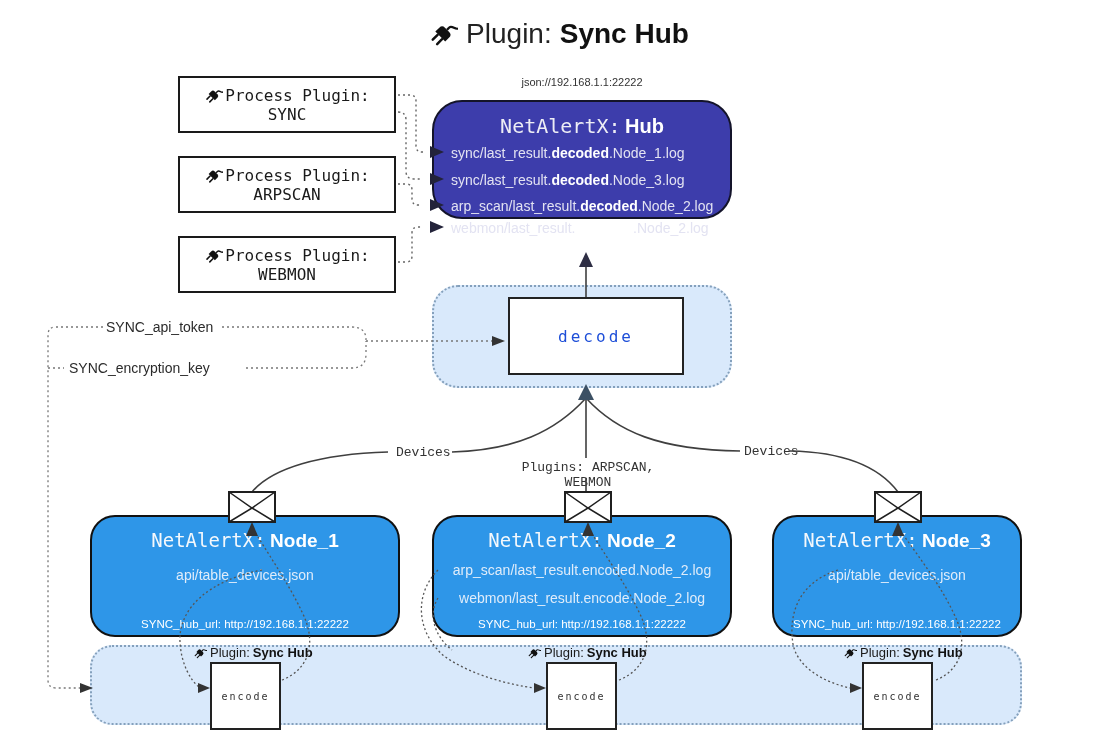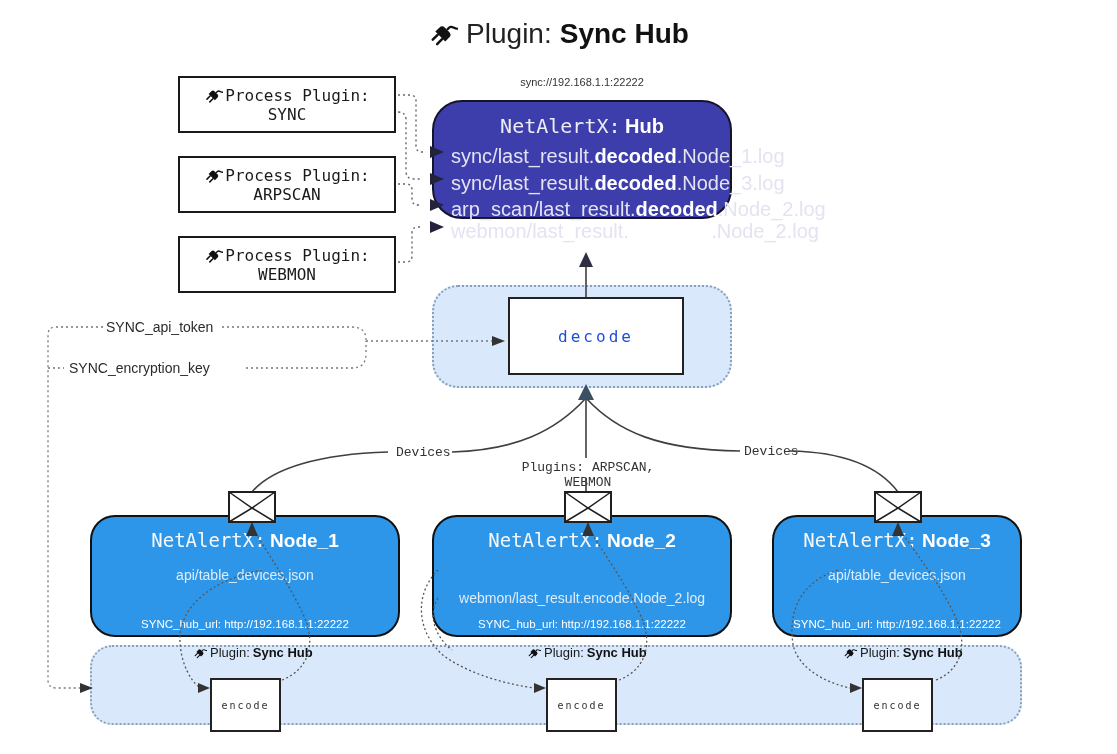--- a/index.html
+++ b/index.html
@@ -21,21 +21,21 @@
   .pbox .mono{letter-spacing:0px;}
 
   
   .hub{position:absolute;left:432px;top:100px;width:300px;height:119px;background:#3D3DAB;
        border:2px solid #14142a;border-radius:30px;box-sizing:border-box;}
   .hub-url{position:absolute;left:432px;top:76px;width:300px;text-align:center;
            font-size:11px;color:#333;}
   .hub-title{position:absolute;top:12px;left:0;width:100%;text-align:center;color:#fff;}
   .hub-title .pre{font-family:"DejaVu Sans Mono",monospace;font-size:20px;color:#ededf5;}
   .hub-title .nm{font-size:20px;font-weight:700;color:#fff;}
-  .hub-log{position:absolute;left:17px;height:18px;font-size:20px;color:#E3E3F2;white-space:nowrap;}
+  .hub-log{position:absolute;left:17px;height:18px;font-size:14px;color:#E3E3F2;white-space:nowrap;}
   .hub-log b{color:#fff;}
 
   
   .panel{position:absolute;background:#D9E9FB;border:2px dotted #84A0BC;box-sizing:border-box;}
   #decode-panel{left:432px;top:285px;width:300px;height:103px;border-radius:26px;}
   .whitebox{position:absolute;background:#fff;border:2px solid #222;box-sizing:border-box;
             display:flex;align-items:center;justify-content:center;}
   #decode-box{left:508px;top:297px;width:176px;height:78px;font-size:16px;letter-spacing:3px;color:#1d4ed8;}
 
   
@@ -58,21 +58,21 @@
   .node-title{position:absolute;top:12px;left:0;width:100%;text-align:center;white-space:nowrap;}
   .node-title .pre{font-family:"DejaVu Sans Mono",monospace;font-size:19px;color:#f4f8fc;}
   .node-title .nm{font-size:19px;font-weight:700;color:#fff;margin-top:8px;}
   .node-line{position:absolute;left:0;width:100%;text-align:center;font-size:14px;
              color:#DFECFA;white-space:nowrap;}
   .node-footer{position:absolute;bottom:5px;left:0;width:100%;text-align:center;
                font-size:11.5px;color:#fff;white-space:nowrap;}
 
   
   #encode-panel{left:90px;top:645px;width:932px;height:80px;border-radius:22px;}
-  .encode-box{top:678px;width:71px;height:54px;font-size:10px;letter-spacing:2px;color:#333;}
+  .encode-box{top:662px;width:71px;height:68px;font-size:10px;letter-spacing:2px;color:#333;}
   #encode1{left:210px;} #encode2{left:546px;} #encode3{left:862px;}
   .enc-label{position:absolute;top:644px;height:17px;display:flex;align-items:center;gap:3px;
              font-size:13px;white-space:nowrap;}
   .enc-label .p1{font-weight:400;color:#1a1a1a;}
   .enc-label .p2{font-weight:700;color:#111;}
   #enc-label1{left:193px;} #enc-label2{left:527px;} #enc-label3{left:843px;}
 
   .plug{flex:0 0 auto;}
   svg.overlay{position:absolute;left:0;top:0;z-index:10;pointer-events:none;}
 </style>
@@ -123,21 +123,21 @@
   <div class="pbox" style="top:236px">
     <div class="row1">
       <svg class="plug" width="19" height="19" viewBox="0 0 24 24">
           <use href="#plug-shape"></use>
         </svg>
       <span class="mono">Process Plugin:</span>
     </div>
     <span class="mono">WEBMON</span>
   </div>
 
-  <div class="hub-url">sync://192.168.1.1:22222</div>
+  <div class="hub-url">json://192.168.1.1:22222</div>
   <div class="hub">
     <div class="hub-title">
       <span class="pre">NetAlertX:</span>
       <span class="nm">Hub</span>
     </div>
     <div class="hub-log" style="top:43px"><span>sync/last_result.</span><b>decoded</b><span>.Node_1.log</span></div>
     <div class="hub-log" style="top:70px"><span>sync/last_result.</span><b>decoded</b><span>.Node_3.log</span></div>
     <div class="hub-log" style="top:96px"><span>arp_scan/last_result.</span><b>decoded</b><span>.Node_2.log</span></div>
     <div class="hub-log" style="top:118px"><span>webmon/last_result.</span><b>decoded</b><span>.Node_2.log</span></div>
   </div>
@@ -156,20 +156,21 @@
     <div class="node-title">
       <span class="pre">NetAlertX:</span> <span class="nm">Node_1</span>
     </div>
     <div class="node-line" style="top:50px">api/table_devices.json</div>
     <div class="node-footer">SYNC_hub_url: http://192.168.1.1:22222</div>
   </div>
   <div class="node" id="node2">
     <div class="node-title">
       <span class="pre">NetAlertX:</span> <span class="nm">Node_2</span>
     </div>
+    <div class="node-line" style="top:45px">arp_scan/last_result.encoded.Node_2.log</div>
     <div class="node-line" style="top:73px">webmon/last_result.encode.Node_2.log</div>
     <div class="node-footer">SYNC_hub_url: http://192.168.1.1:22222</div>
   </div>
   <div class="node" id="node3">
     <div class="node-title">
       <span class="pre">NetAlertX:</span> <span class="nm">Node_3</span>
     </div>
     <div class="node-line" style="top:50px">api/table_devices.json</div>
     <div class="node-footer">SYNC_hub_url: http://192.168.1.1:22222</div>
   </div>

